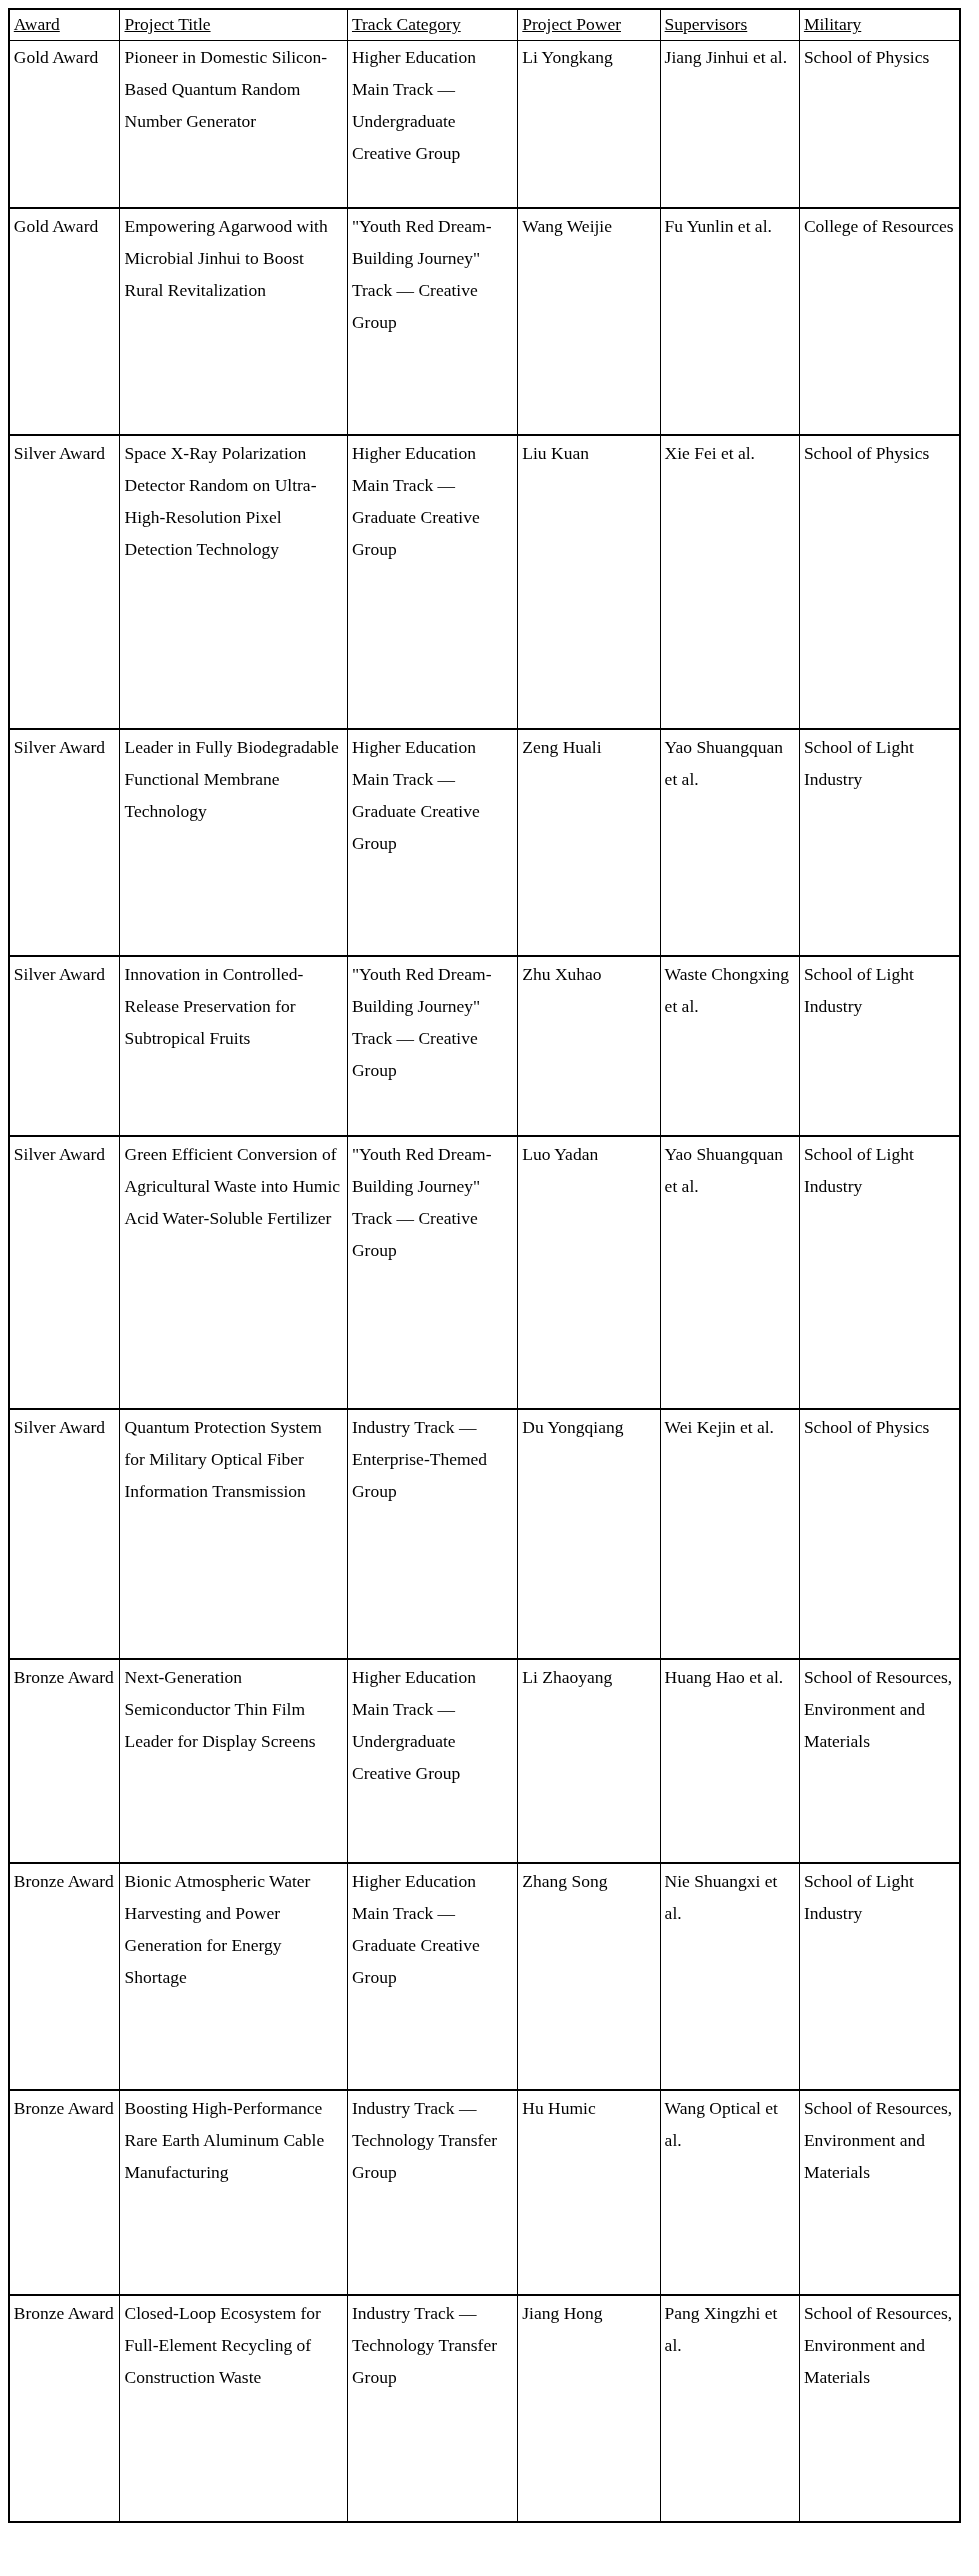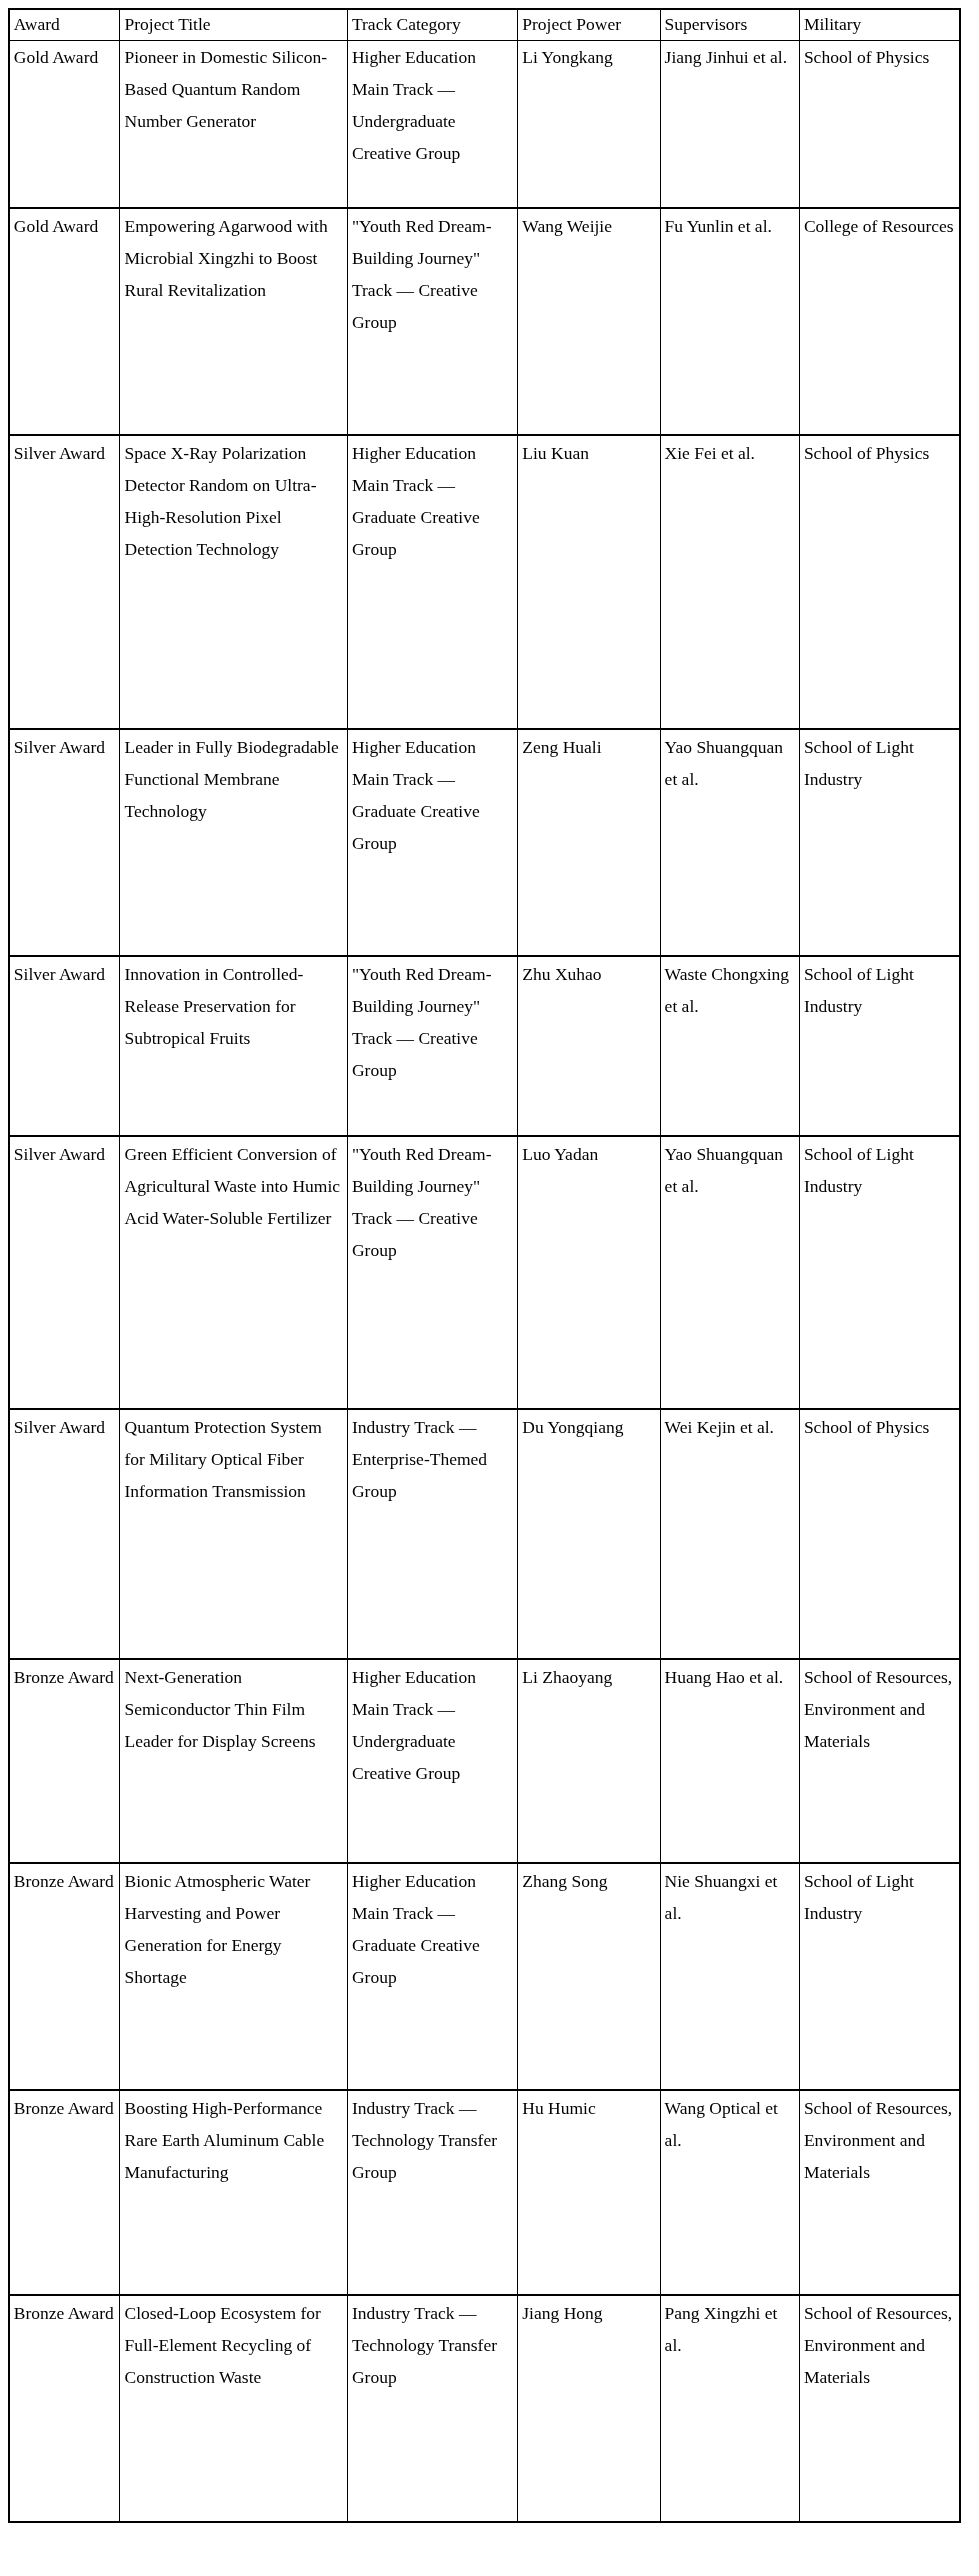--- a/index.html
+++ b/index.html
@@ -21,20 +21,21 @@
   }
   th.title-cell {
     border: none; border-bottom: 2.6px solid #000000;
     text-align: center; vertical-align: middle;
     font-weight: bold; font-size: 28px; line-height: 1.25;
   }
   tr.header-row td {
     border-top: 2.6px solid #000000;
     border-bottom: 1.5px solid #000000;
     line-height: 29px;
+    text-decoration: underline;
   }
   tbody td { border-bottom: 2.6px solid #000000; }
 </style>
 </head>
 <body>
 
 <div>
 <table class="awards-table">
   <colgroup>
     <col style="width:111px">
@@ -58,21 +59,21 @@
     <tr style="height:168px">
       <td>Gold Award</td>
       <td>Pioneer in Domestic Silicon-Based Quantum Random Number Generator</td>
       <td>Higher Education Main Track — Undergraduate Creative Group</td>
       <td>Li Yongkang</td>
       <td>Jiang Jinhui et al.</td>
       <td>School of Physics</td>
     </tr>
     <tr style="height:227px">
       <td>Gold Award</td>
-      <td>Empowering Agarwood with Microbial Xingzhi to Boost Rural Revitalization</td>
+      <td>Empowering Agarwood with Microbial Jinhui to Boost Rural Revitalization</td>
       <td>"Youth Red Dream-Building Journey" Track — Creative Group</td>
       <td>Wang Weijie</td>
       <td>Fu Yunlin et al.</td>
       <td>College of Resources</td>
     </tr>
     <tr style="height:294px">
       <td>Silver Award</td>
       <td>Space X-Ray Polarization Detector Random on Ultra-High-Resolution Pixel Detection Technology</td>
       <td>Higher Education Main Track — Graduate Creative Group</td>
       <td>Liu Kuan</td>

